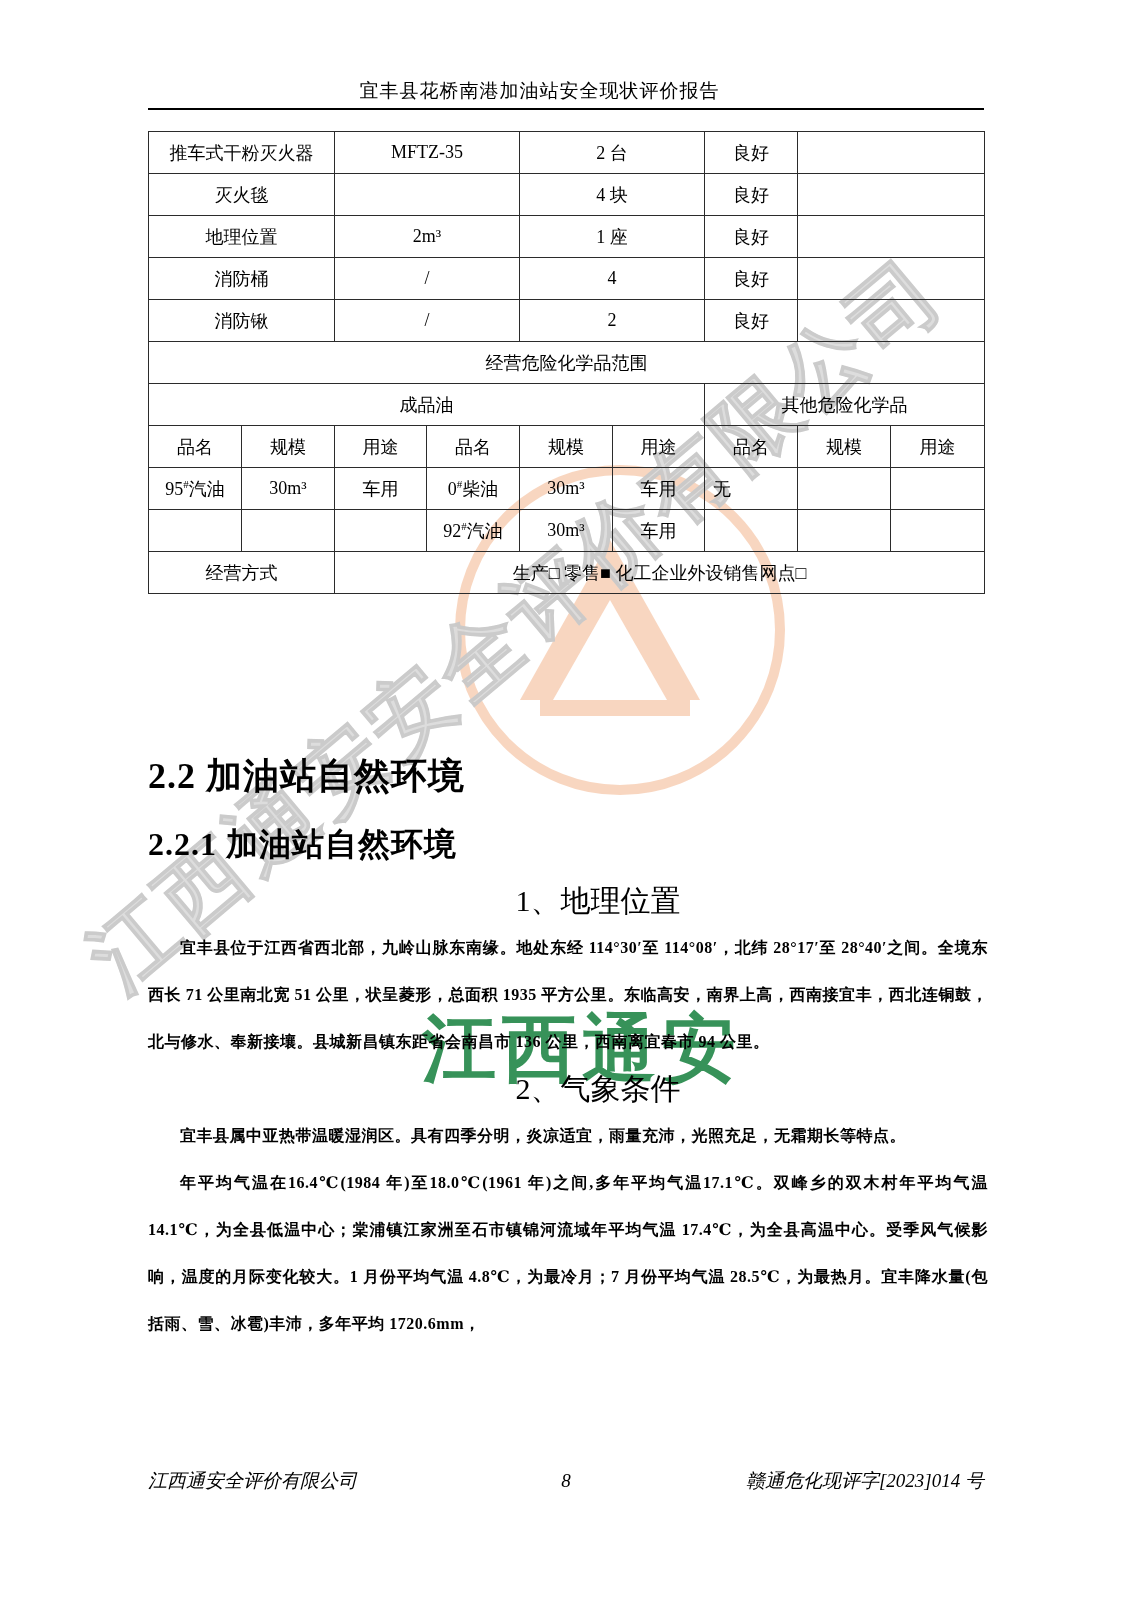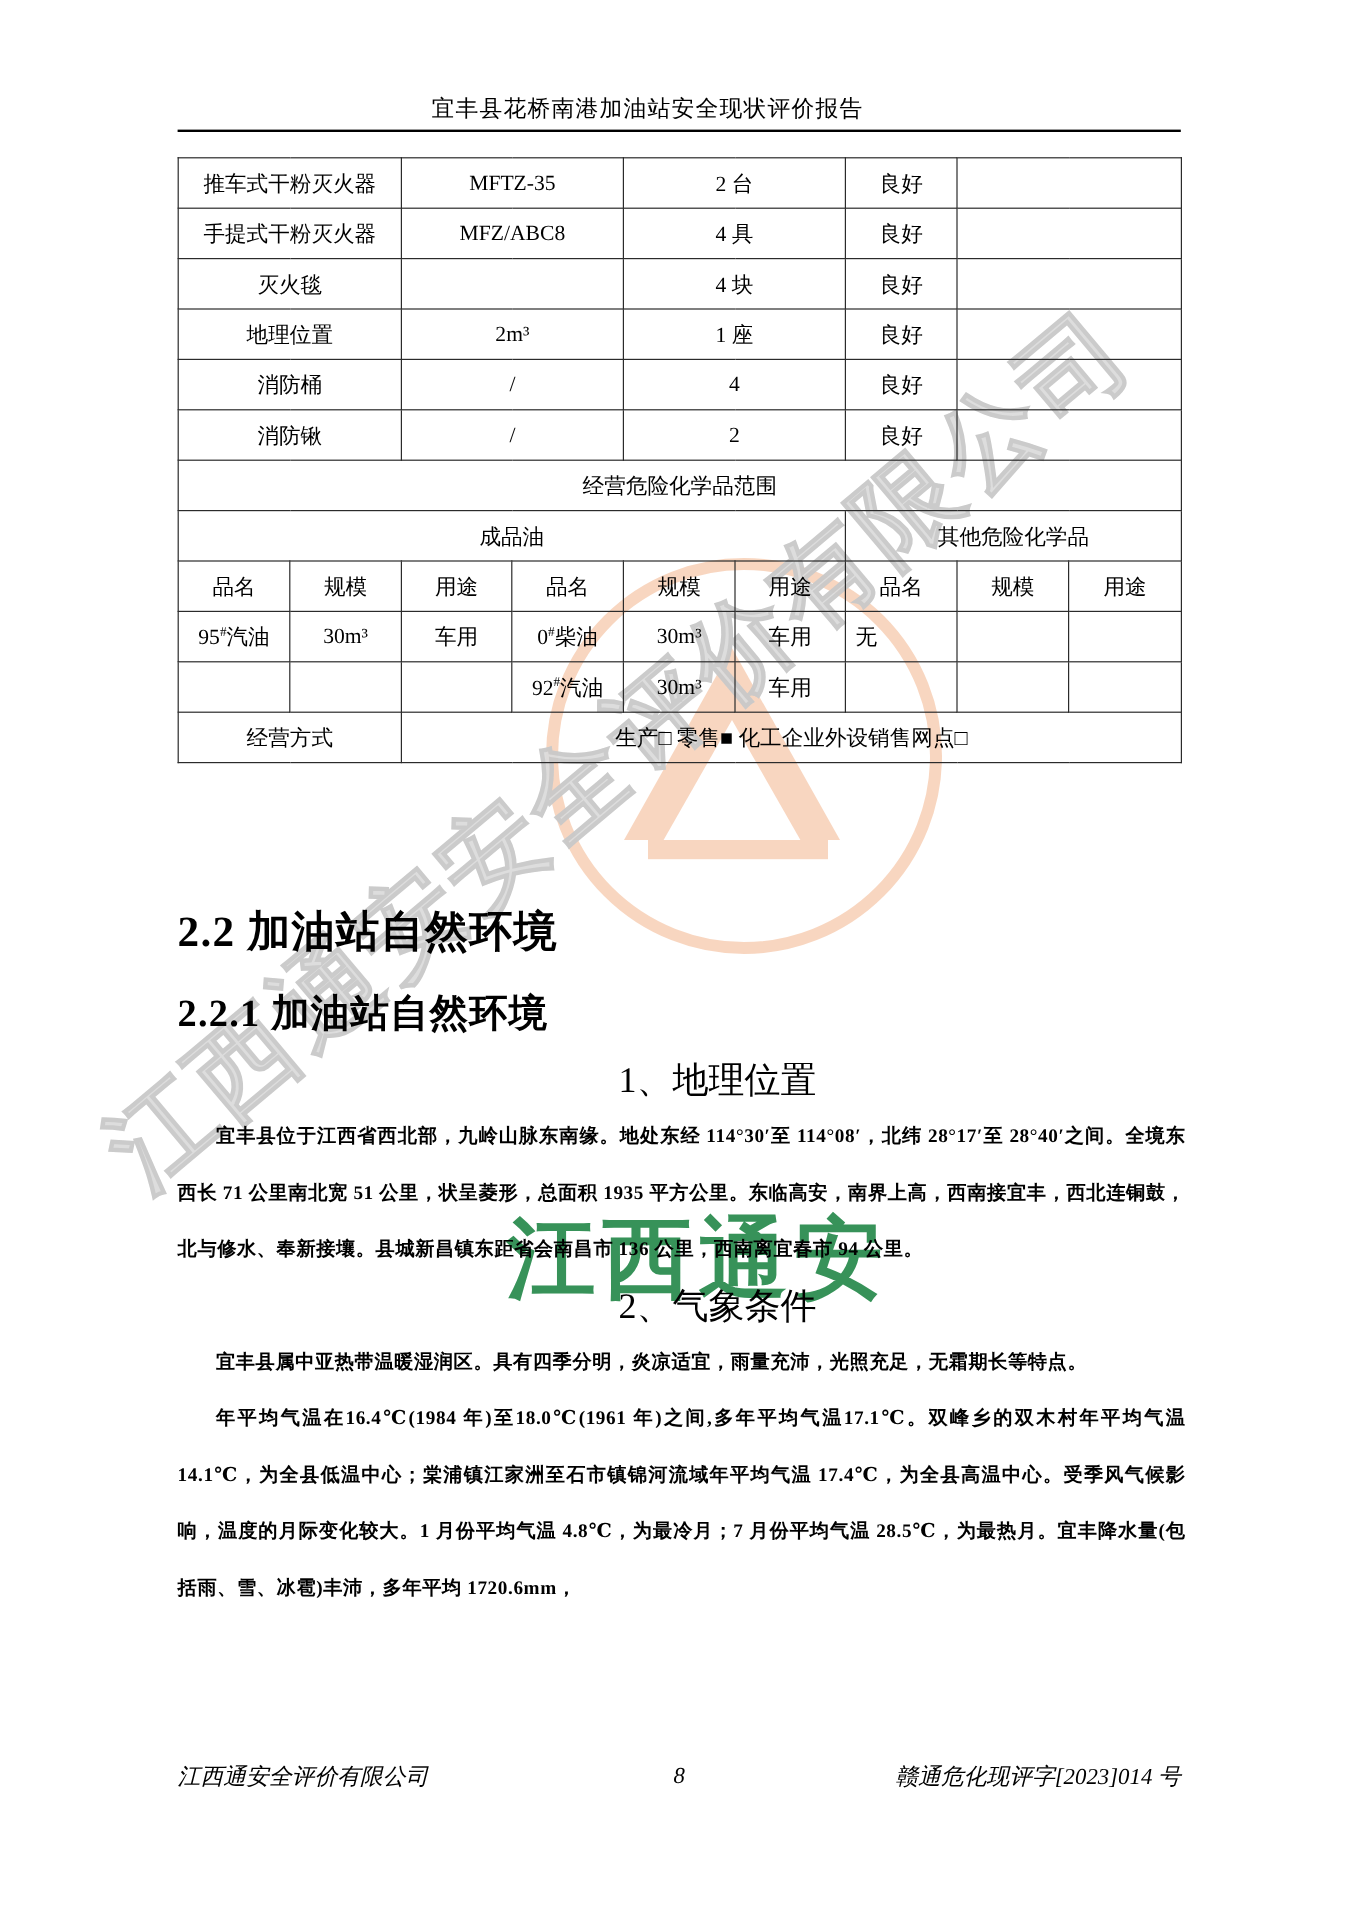--- a/index.html
+++ b/index.html
@@ -222,27 +222,20 @@
       </colgroup>
       <tbody>
         <tr>
           <td colspan="2">推车式干粉灭火器</td>
           <td colspan="2">MFTZ-35</td>
           <td colspan="2">2 台</td>
           <td colspan="1">良好</td>
           <td colspan="2"></td>
         </tr>
         <tr>
-          <td colspan="2">手提式干粉灭火器</td>
-          <td colspan="2">MFZ/ABC8</td>
-          <td colspan="2">4 具</td>
-          <td colspan="1">良好</td>
-          <td colspan="2"></td>
-        </tr>
-        <tr>
           <td colspan="2">灭火毯</td>
           <td colspan="2"></td>
           <td colspan="2">4 块</td>
           <td colspan="1">良好</td>
           <td colspan="2"></td>
         </tr>
         <tr>
           <td colspan="2">地理位置</td>
           <td colspan="2" class="mono">2m³</td>
           <td colspan="2">1 座</td>

